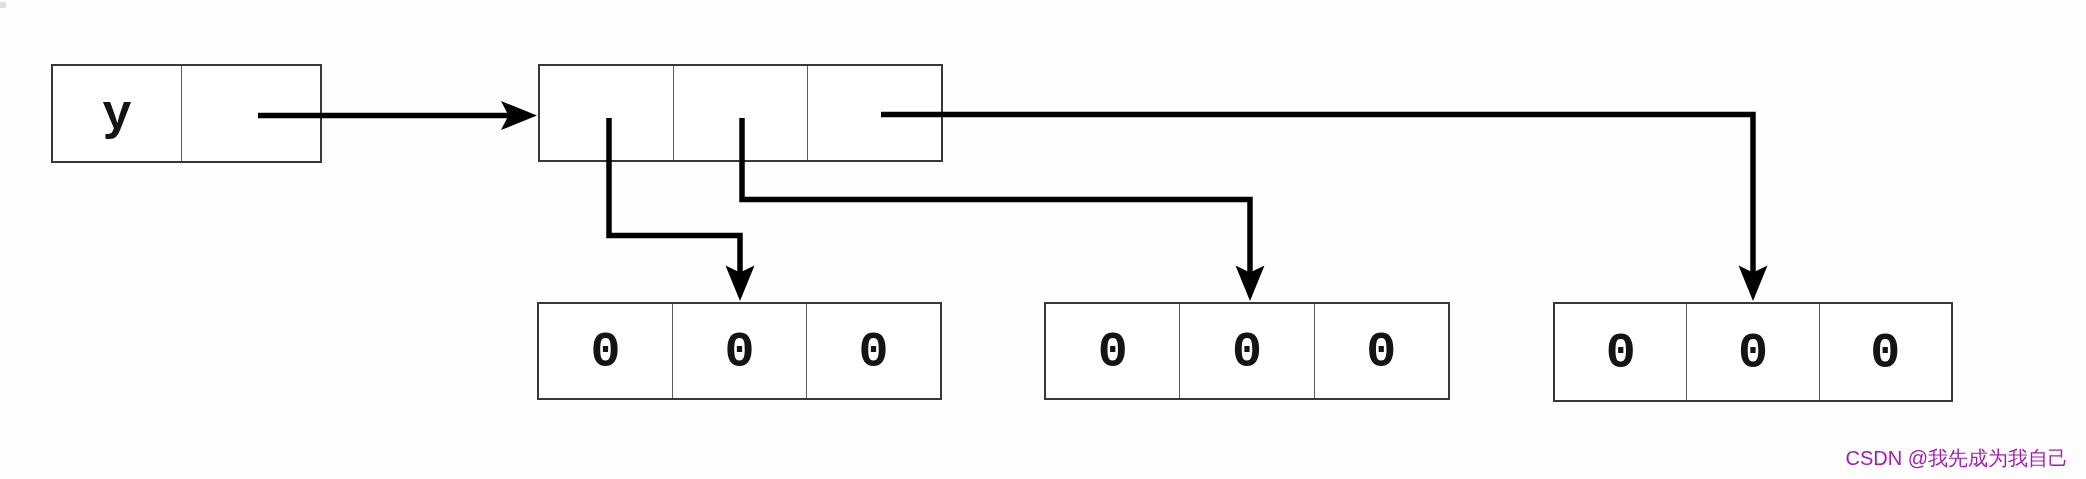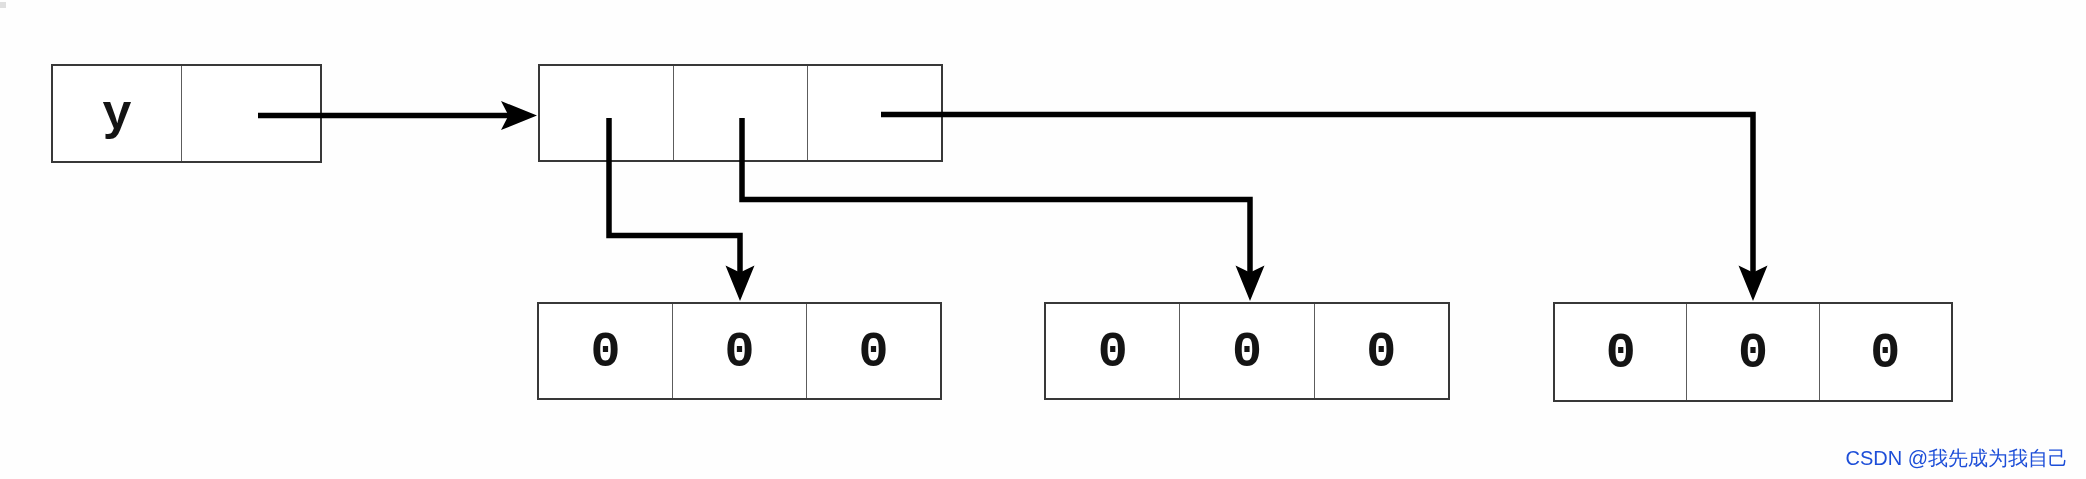--- a/index.html
+++ b/index.html
@@ -46,21 +46,21 @@
     stroke: #000000;
     stroke-width: 5.5;
     stroke-linejoin: miter;
   }
   .arrow-head { fill: #000000; stroke: none; }
   .watermark {
     position: absolute;
     right: 18px;
     bottom: 7px;
     font-size: 20px;
-    color: #1d4ed8;
+    color: #a21caf;
     white-space: nowrap;
   }
   .corner-artifact {
     position: absolute;
     left: 0; top: 2px;
     width: 6px; height: 6px;
     background: #c4c4c4;
     opacity: .55;
   }
 </style>

